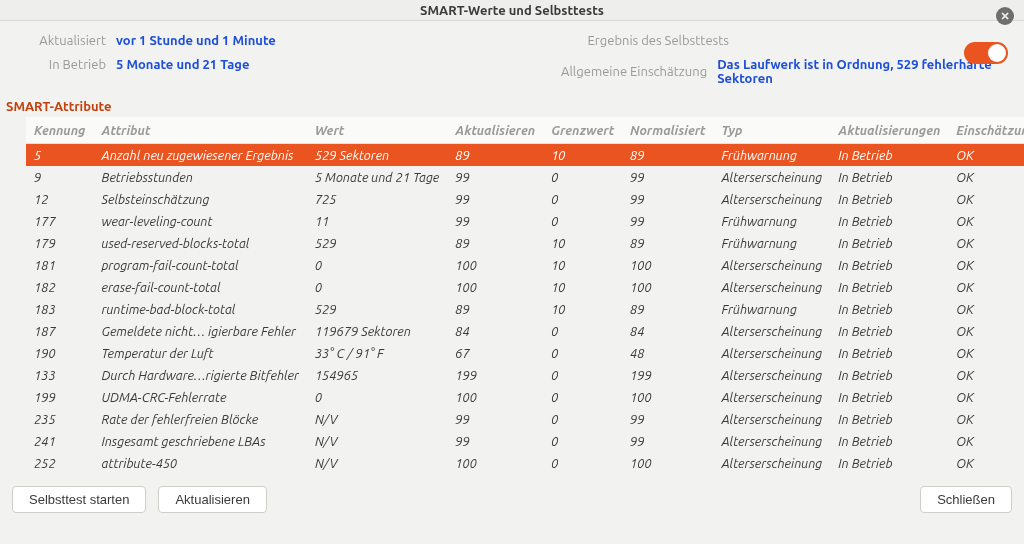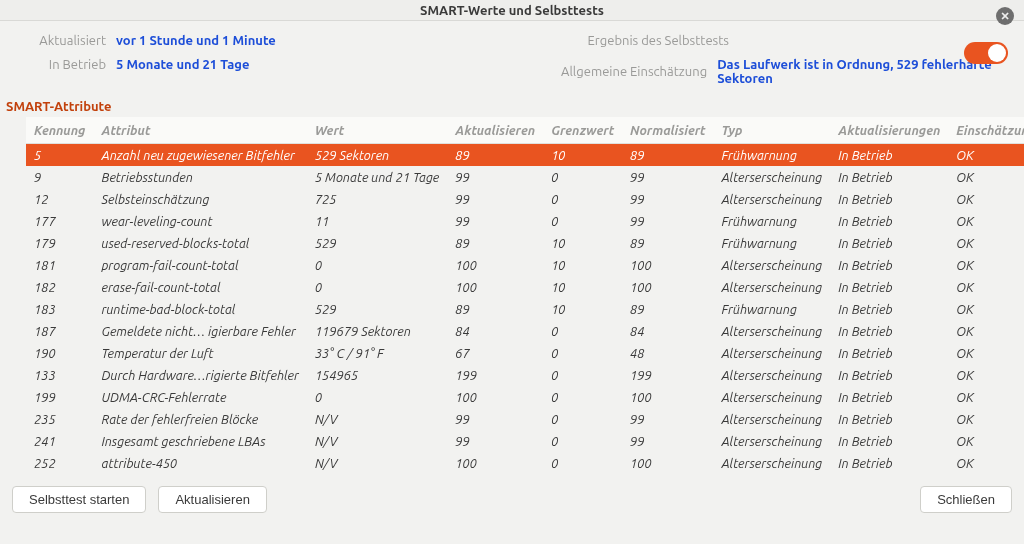--- a/index.html
+++ b/index.html
@@ -124,21 +124,21 @@
           <th>Grenzwert</th>
           <th>Normalisiert</th>
           <th>Typ</th>
           <th>Aktualisierungen</th>
           <th>Einschätzung</th>
         </tr>
       </thead>
     <tbody id="tbody">
         <tr class="sel">
           <td>5</td>
-          <td>Anzahl neu zugewiesener Bitfehler</td>
+          <td>Anzahl neu zugewiesener Ergebnis</td>
           <td>529 Sektoren</td>
           <td>89</td>
           <td>10</td>
           <td>89</td>
           <td>Frühwarnung</td>
           <td>In Betrieb</td>
           <td>OK</td>
         </tr>
         <tr>
           <td>9</td>

